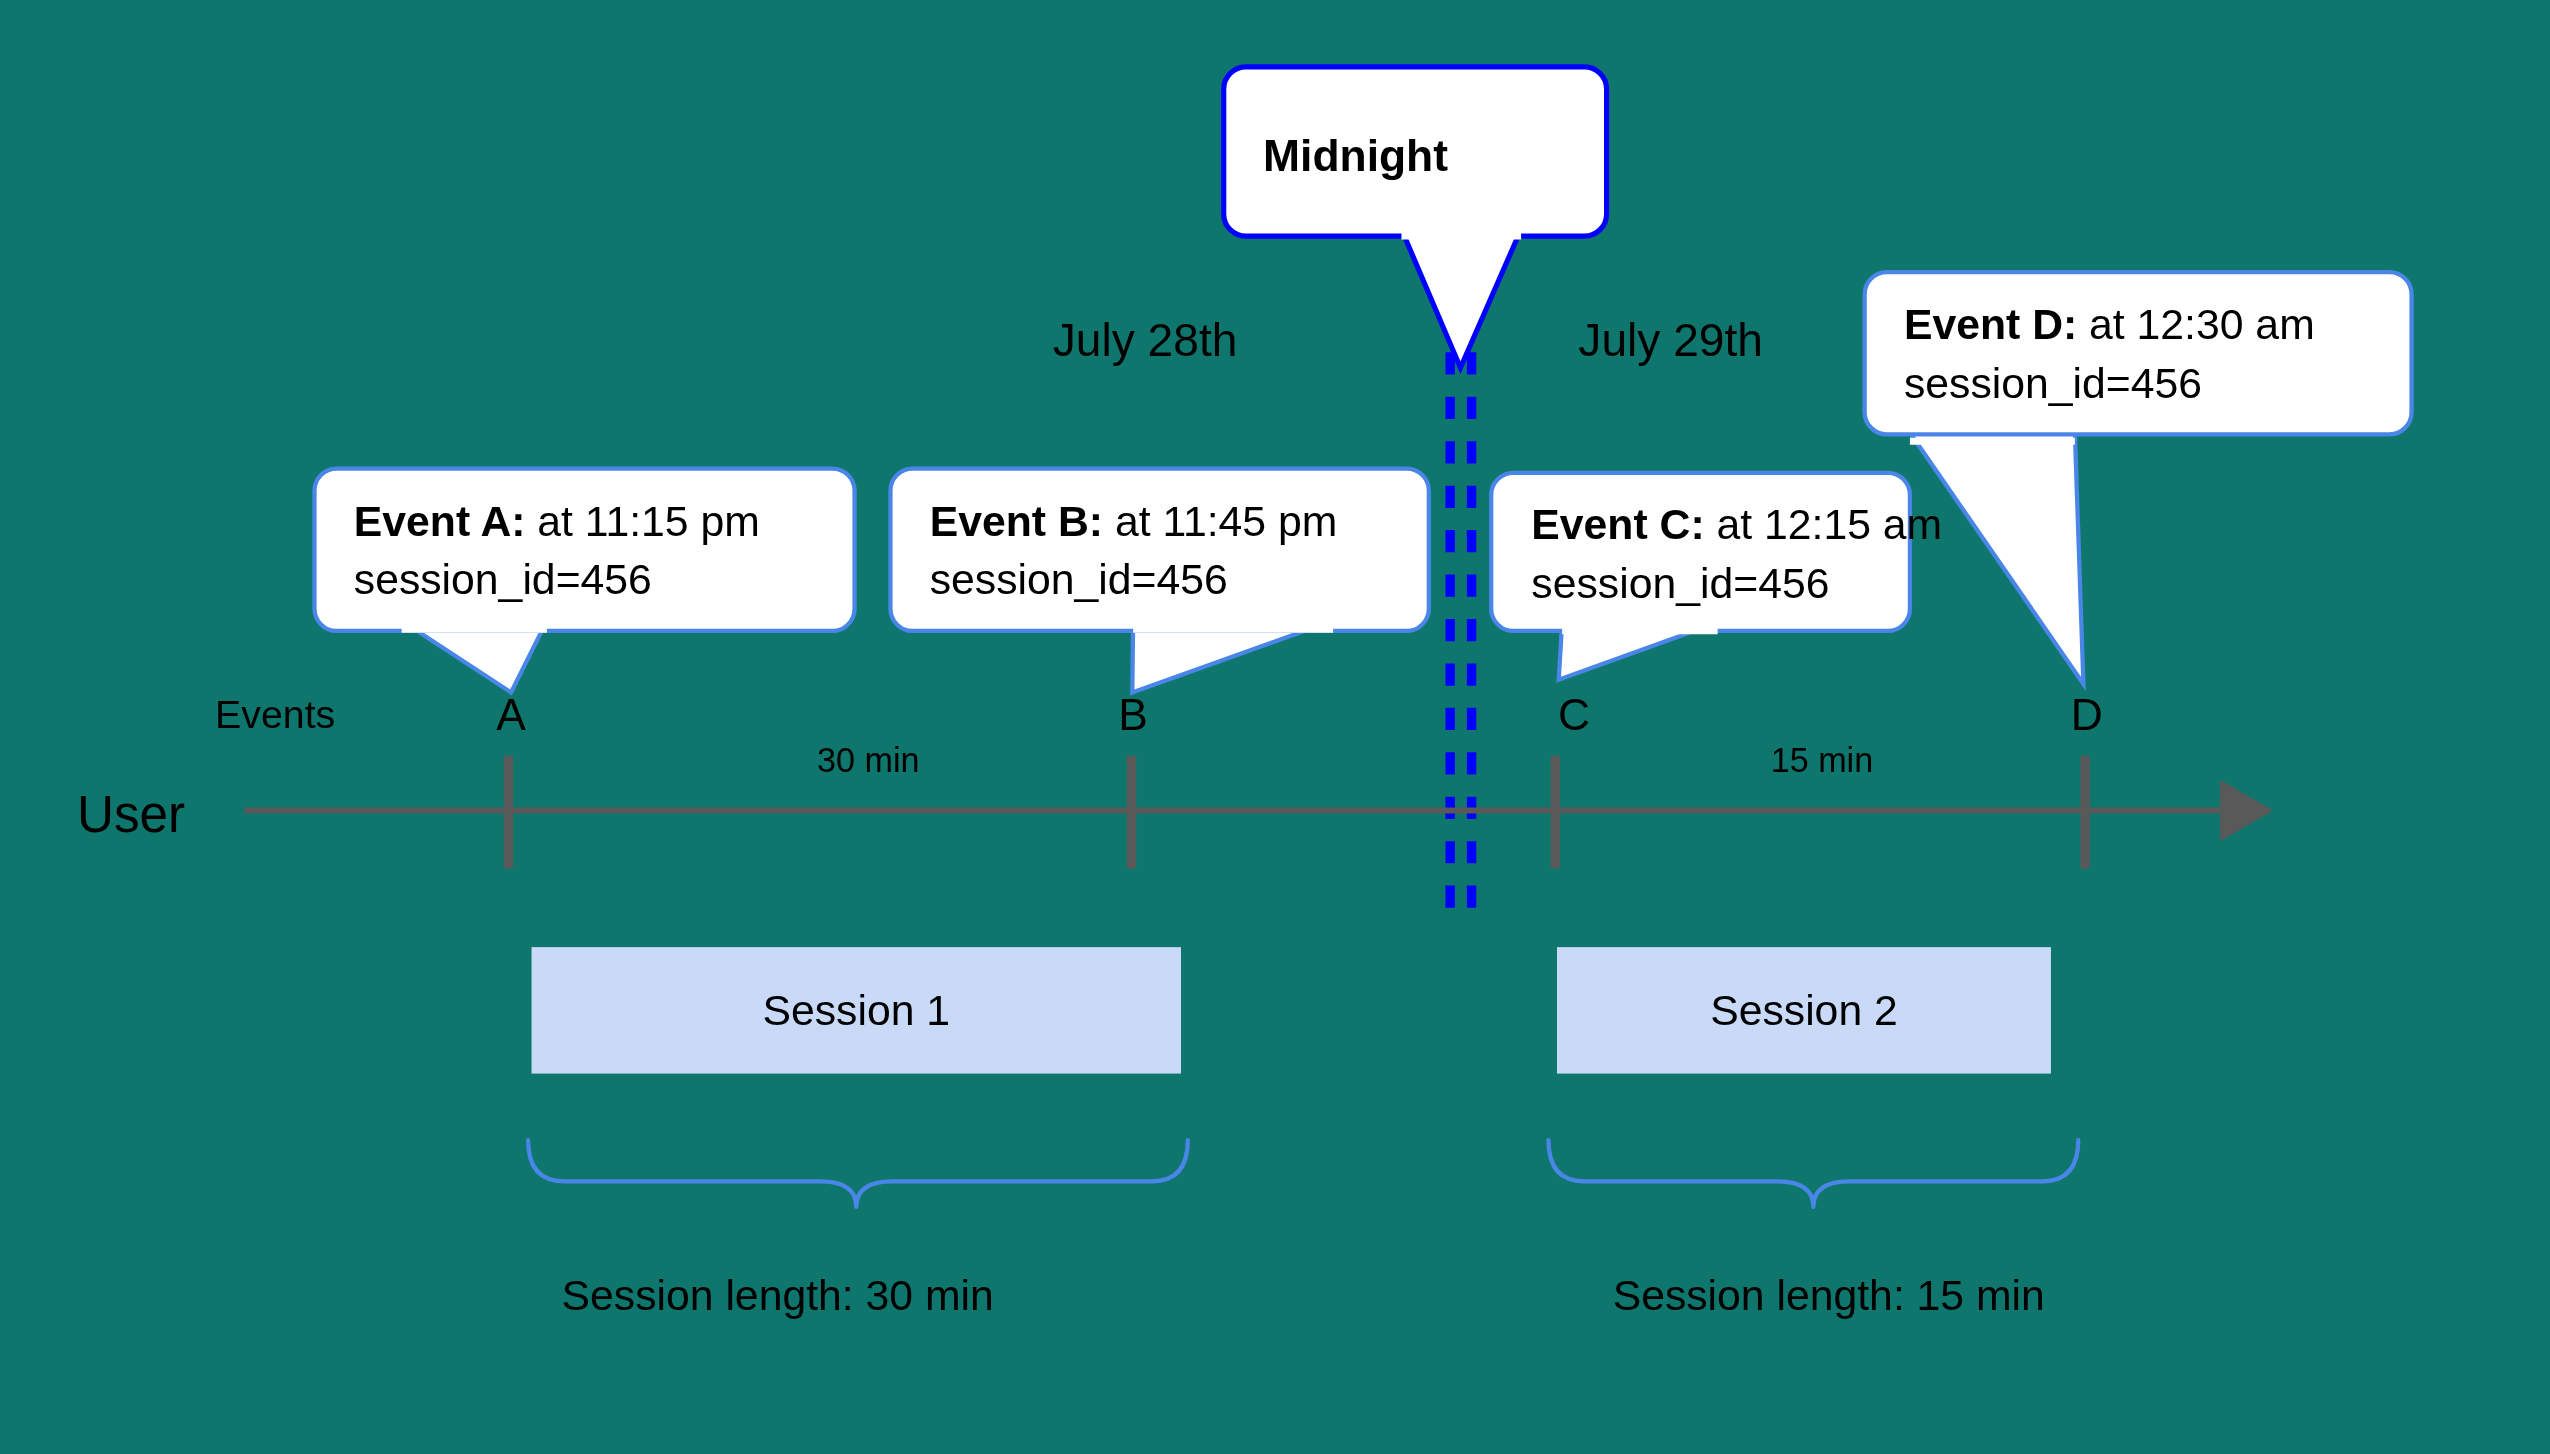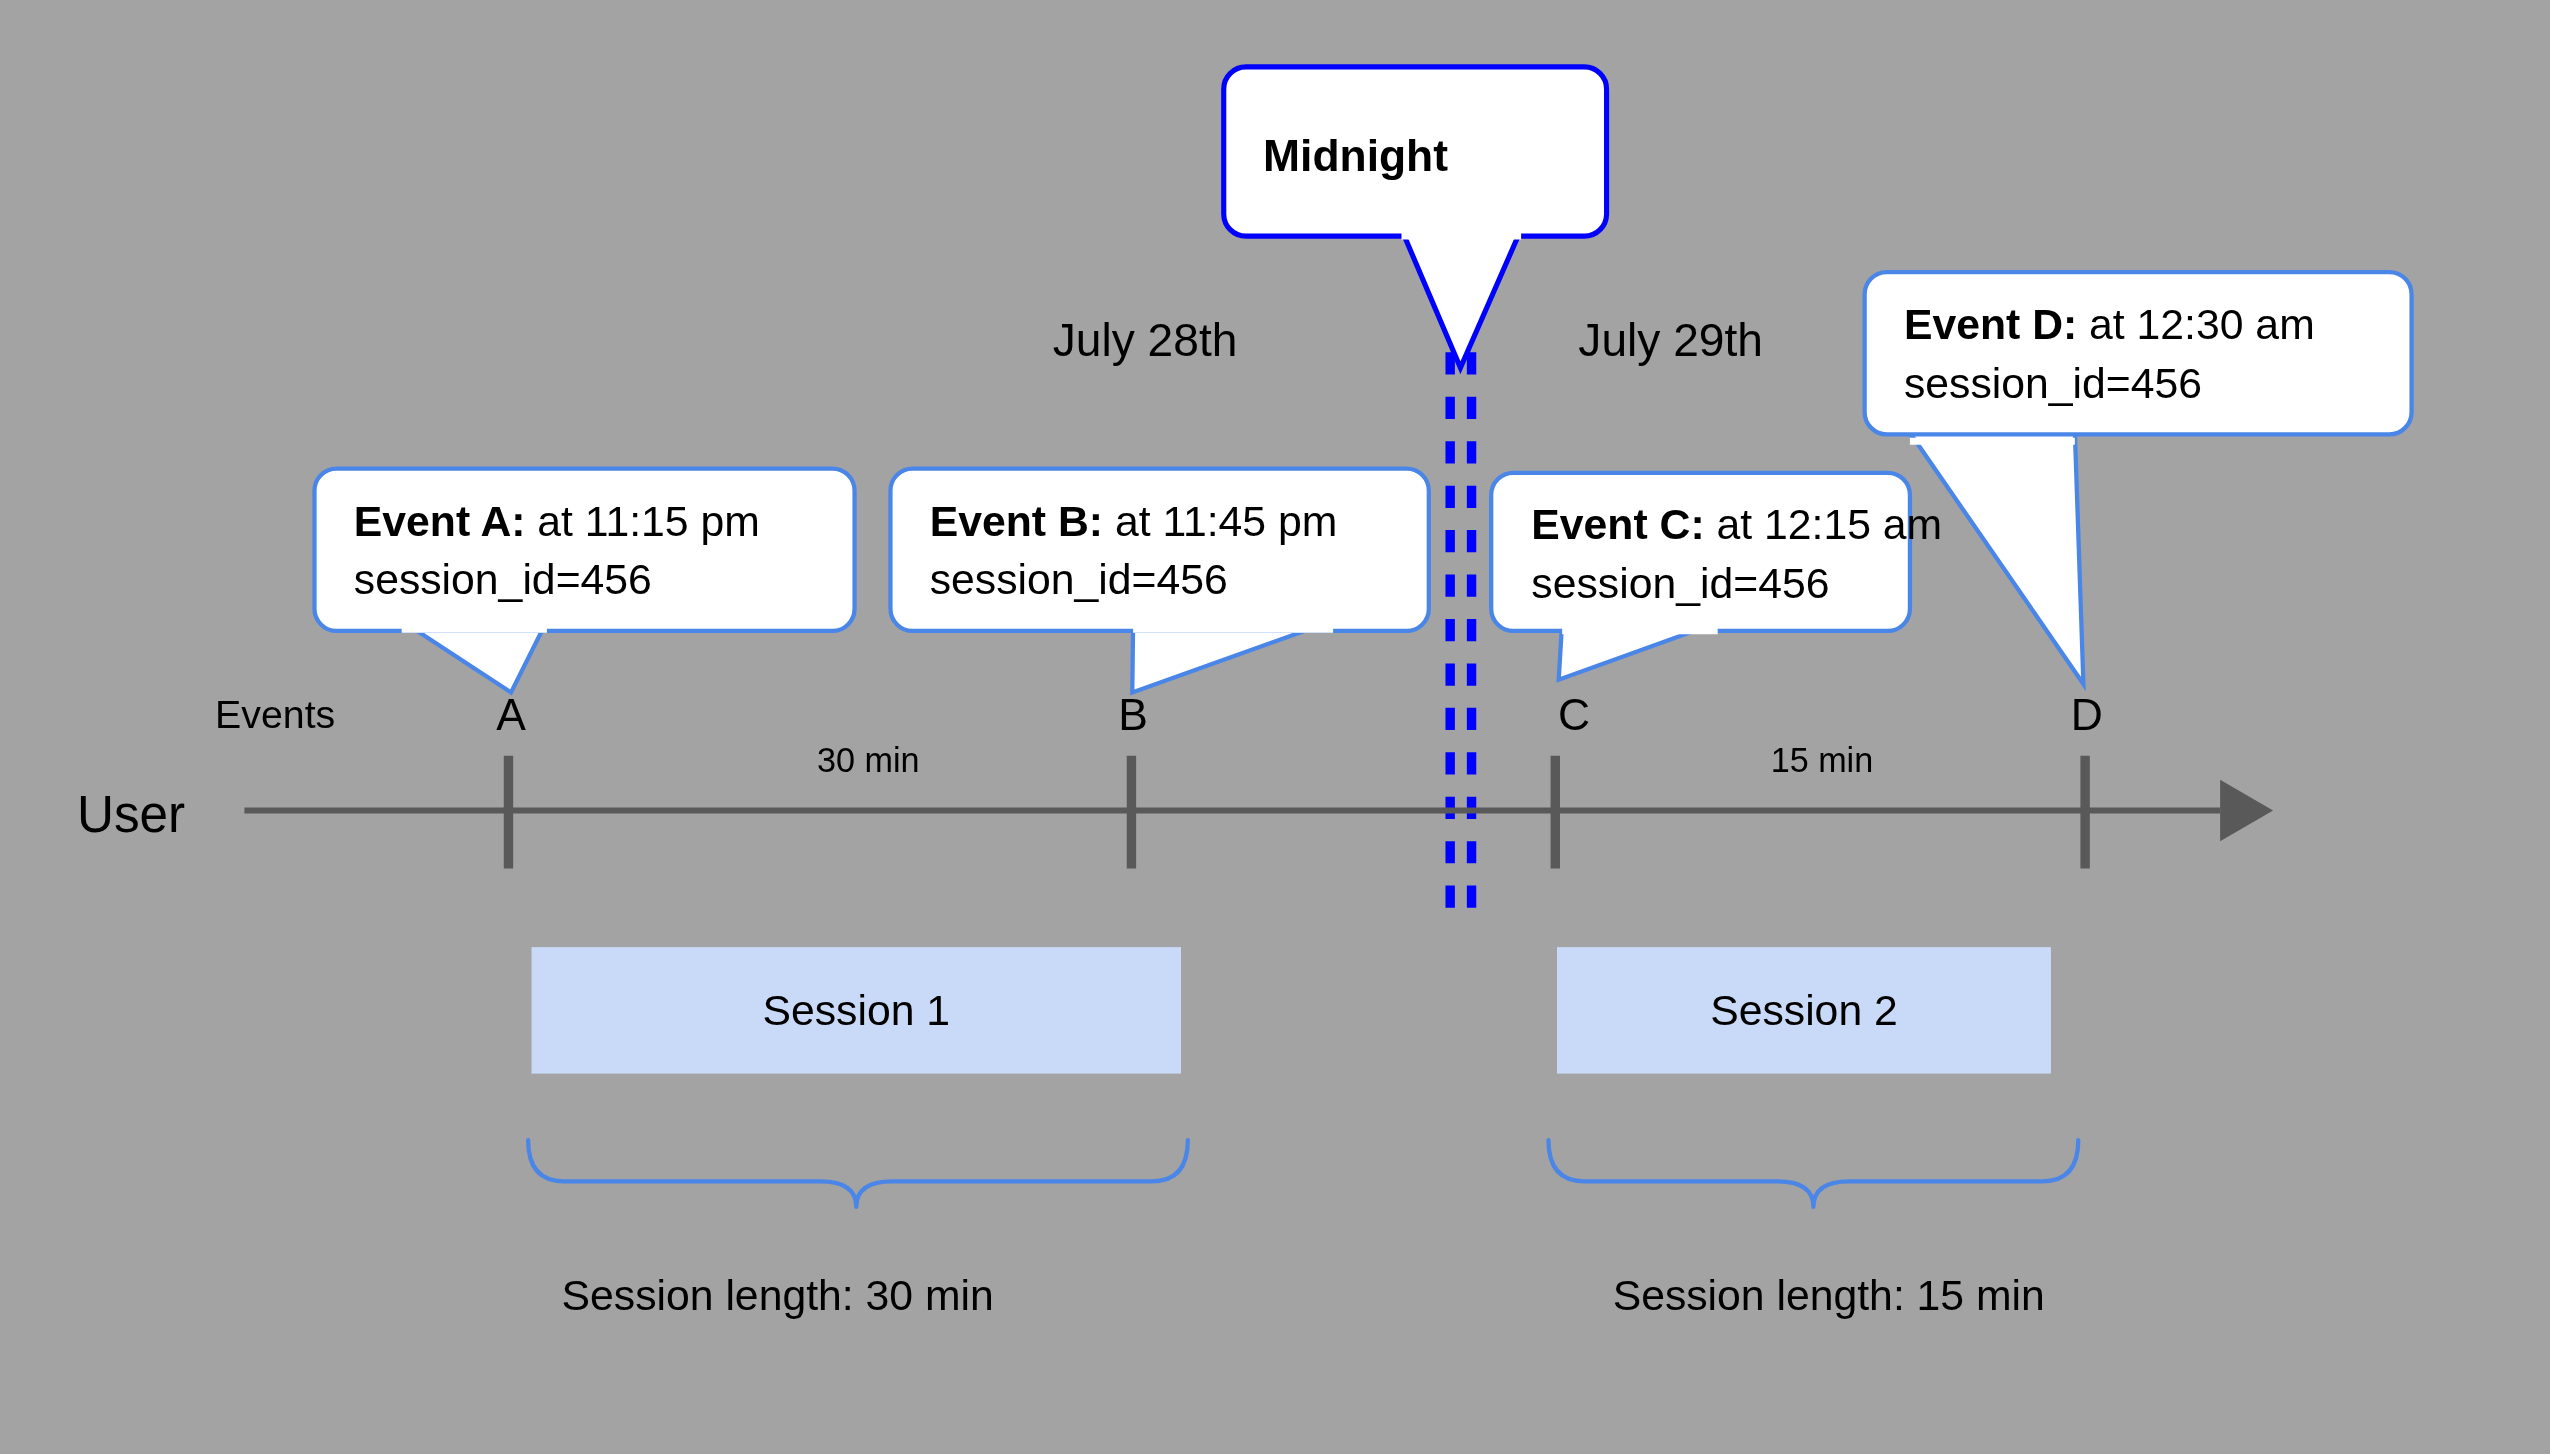--- a/index.html
+++ b/index.html
@@ -10,21 +10,21 @@
   body {
     width: 2550px;
     height: 1455px;
     font-family: "Liberation Sans", sans-serif;
     overflow: hidden;
   }
   #diagram-root {
     position: relative;
     width: 2550px;
     height: 1455px;
-    background: #a3a3a3;
+    background: #0f766e;
   }
   svg#diagram {
     display: block;
     width: 2550px;
     height: 1455px;
   }
   text {
     font-family: "Liberation Sans", sans-serif;
     fill: #000000;
     dominant-baseline: middle;

